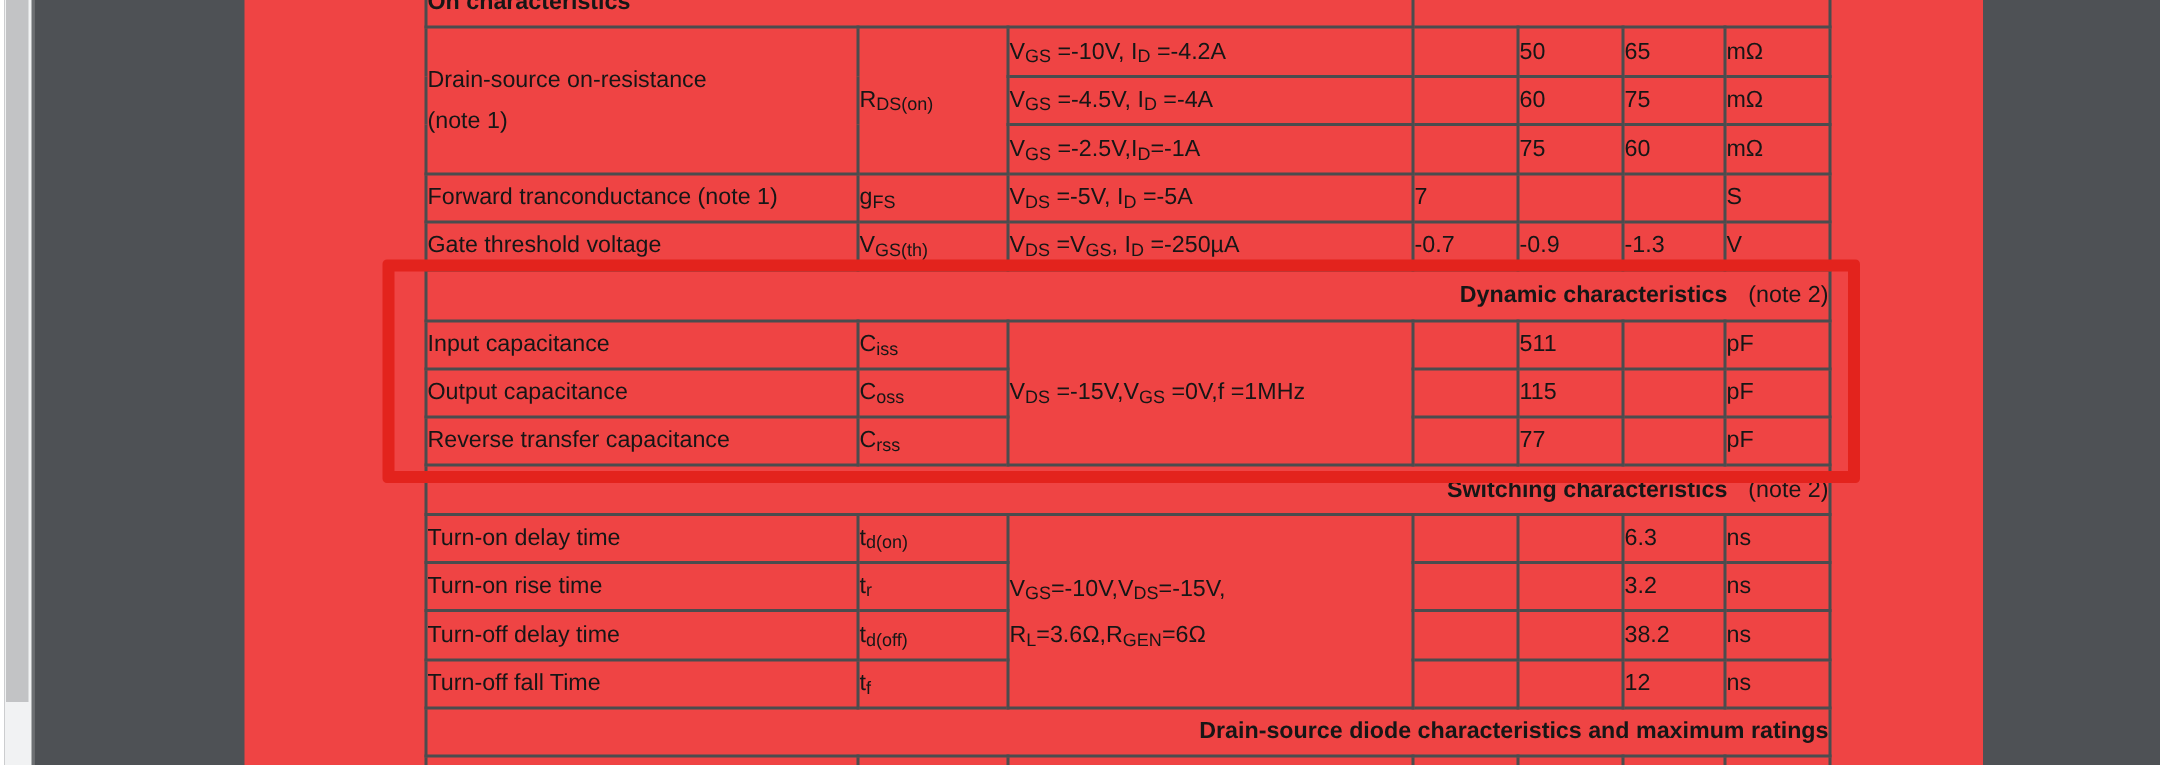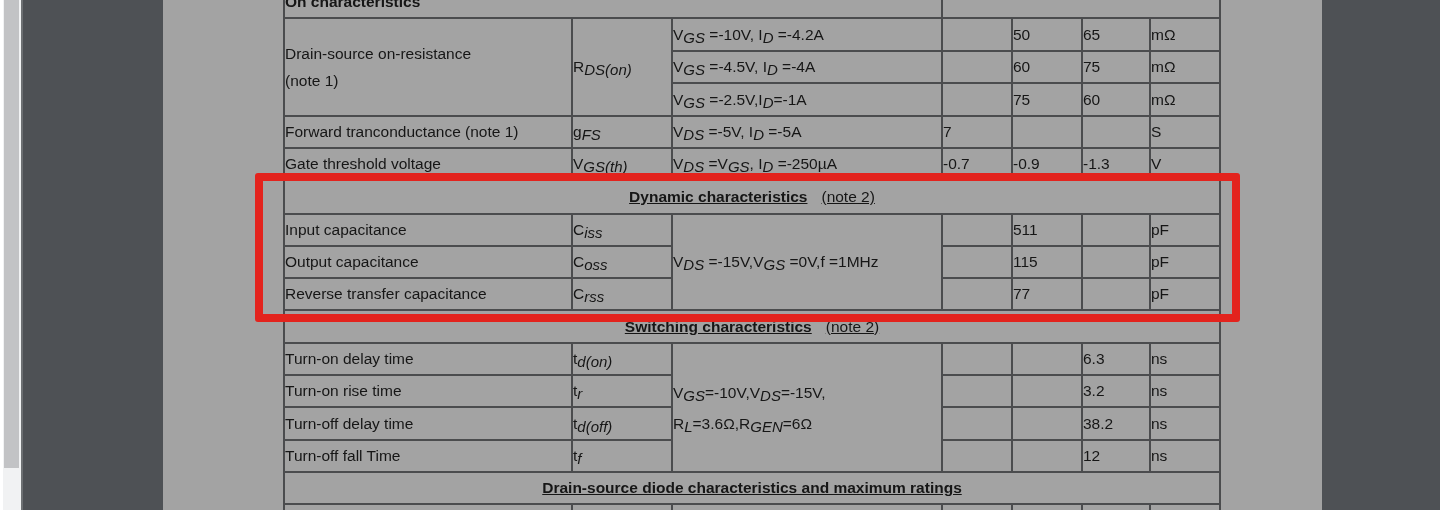--- a/index.html
+++ b/index.html
@@ -10,39 +10,39 @@
     color:#161616;
   }
   
   .sb-strip{position:absolute;left:0;top:0;width:3px;height:510px;background:#ffffff;}
   .sb-track{position:absolute;left:3px;top:0;width:18px;height:510px;background:#f1f2f3;border-right:2px solid #6d7073;}
   .sb-thumb{position:absolute;left:1px;top:0;width:15px;height:468px;background:#c2c3c5;}
   .panel{position:absolute;top:0;height:510px;background:#4e5155;}
   .panel-left{left:23px;width:140px;}
   .panel-right{left:1322px;width:118px;}
   
-  .page{position:absolute;left:163px;top:0;width:1159px;height:510px;background:#a3a3a3;overflow:hidden;}
+  .page{position:absolute;left:163px;top:0;width:1159px;height:510px;background:#ef4444;overflow:hidden;}
   
   table.ds{
     position:absolute;left:120px;top:-16px;
     border-collapse:collapse;table-layout:fixed;
     font-size:15.5px;line-height:1.15;
   }
   table.ds td{
     border:2px solid #4b4c4e;padding:0;vertical-align:middle;
     overflow:hidden;white-space:nowrap;
   }
   tr.h33{height:33px;} tr.h32{height:32px;padding-left:20px;} tr.h34{height:34px;} tr.h24{height:24px;}
   td.param{padding-left:9px;text-align:left;margin-left:12px;}
   td.cond{padding-left:11px;text-align:left;}
   td.sym,td.val,td.unit{text-align:left;}
-  td.sec{padding-left:9px;text-align:center;font-weight:bold;text-decoration:underline;}
+  td.sec{padding-left:9px;text-align:right;font-weight:bold;}
   td.sec .note{font-weight:normal;margin-left:14px;}
   td.sec-top{vertical-align:bottom;padding:0 0 2px 9px;font-weight:bold;}
-  sub{font-size:15px;line-height:0;vertical-align:-2.5px;letter-spacing:0;font-style:italic;}
+  sub{font-size:12px;line-height:0;vertical-align:-2.5px;letter-spacing:0;}
   .two-line div{line-height:27px;}
   .two-line-cond div{line-height:31px;}
   
   .highlight-box{
     position:absolute;left:255px;top:173px;width:985px;height:149px;
     box-sizing:border-box;border:8px solid #e3231d;border-radius:3px;
     pointer-events:none;z-index:5;
   }
 </style>
 </head>

